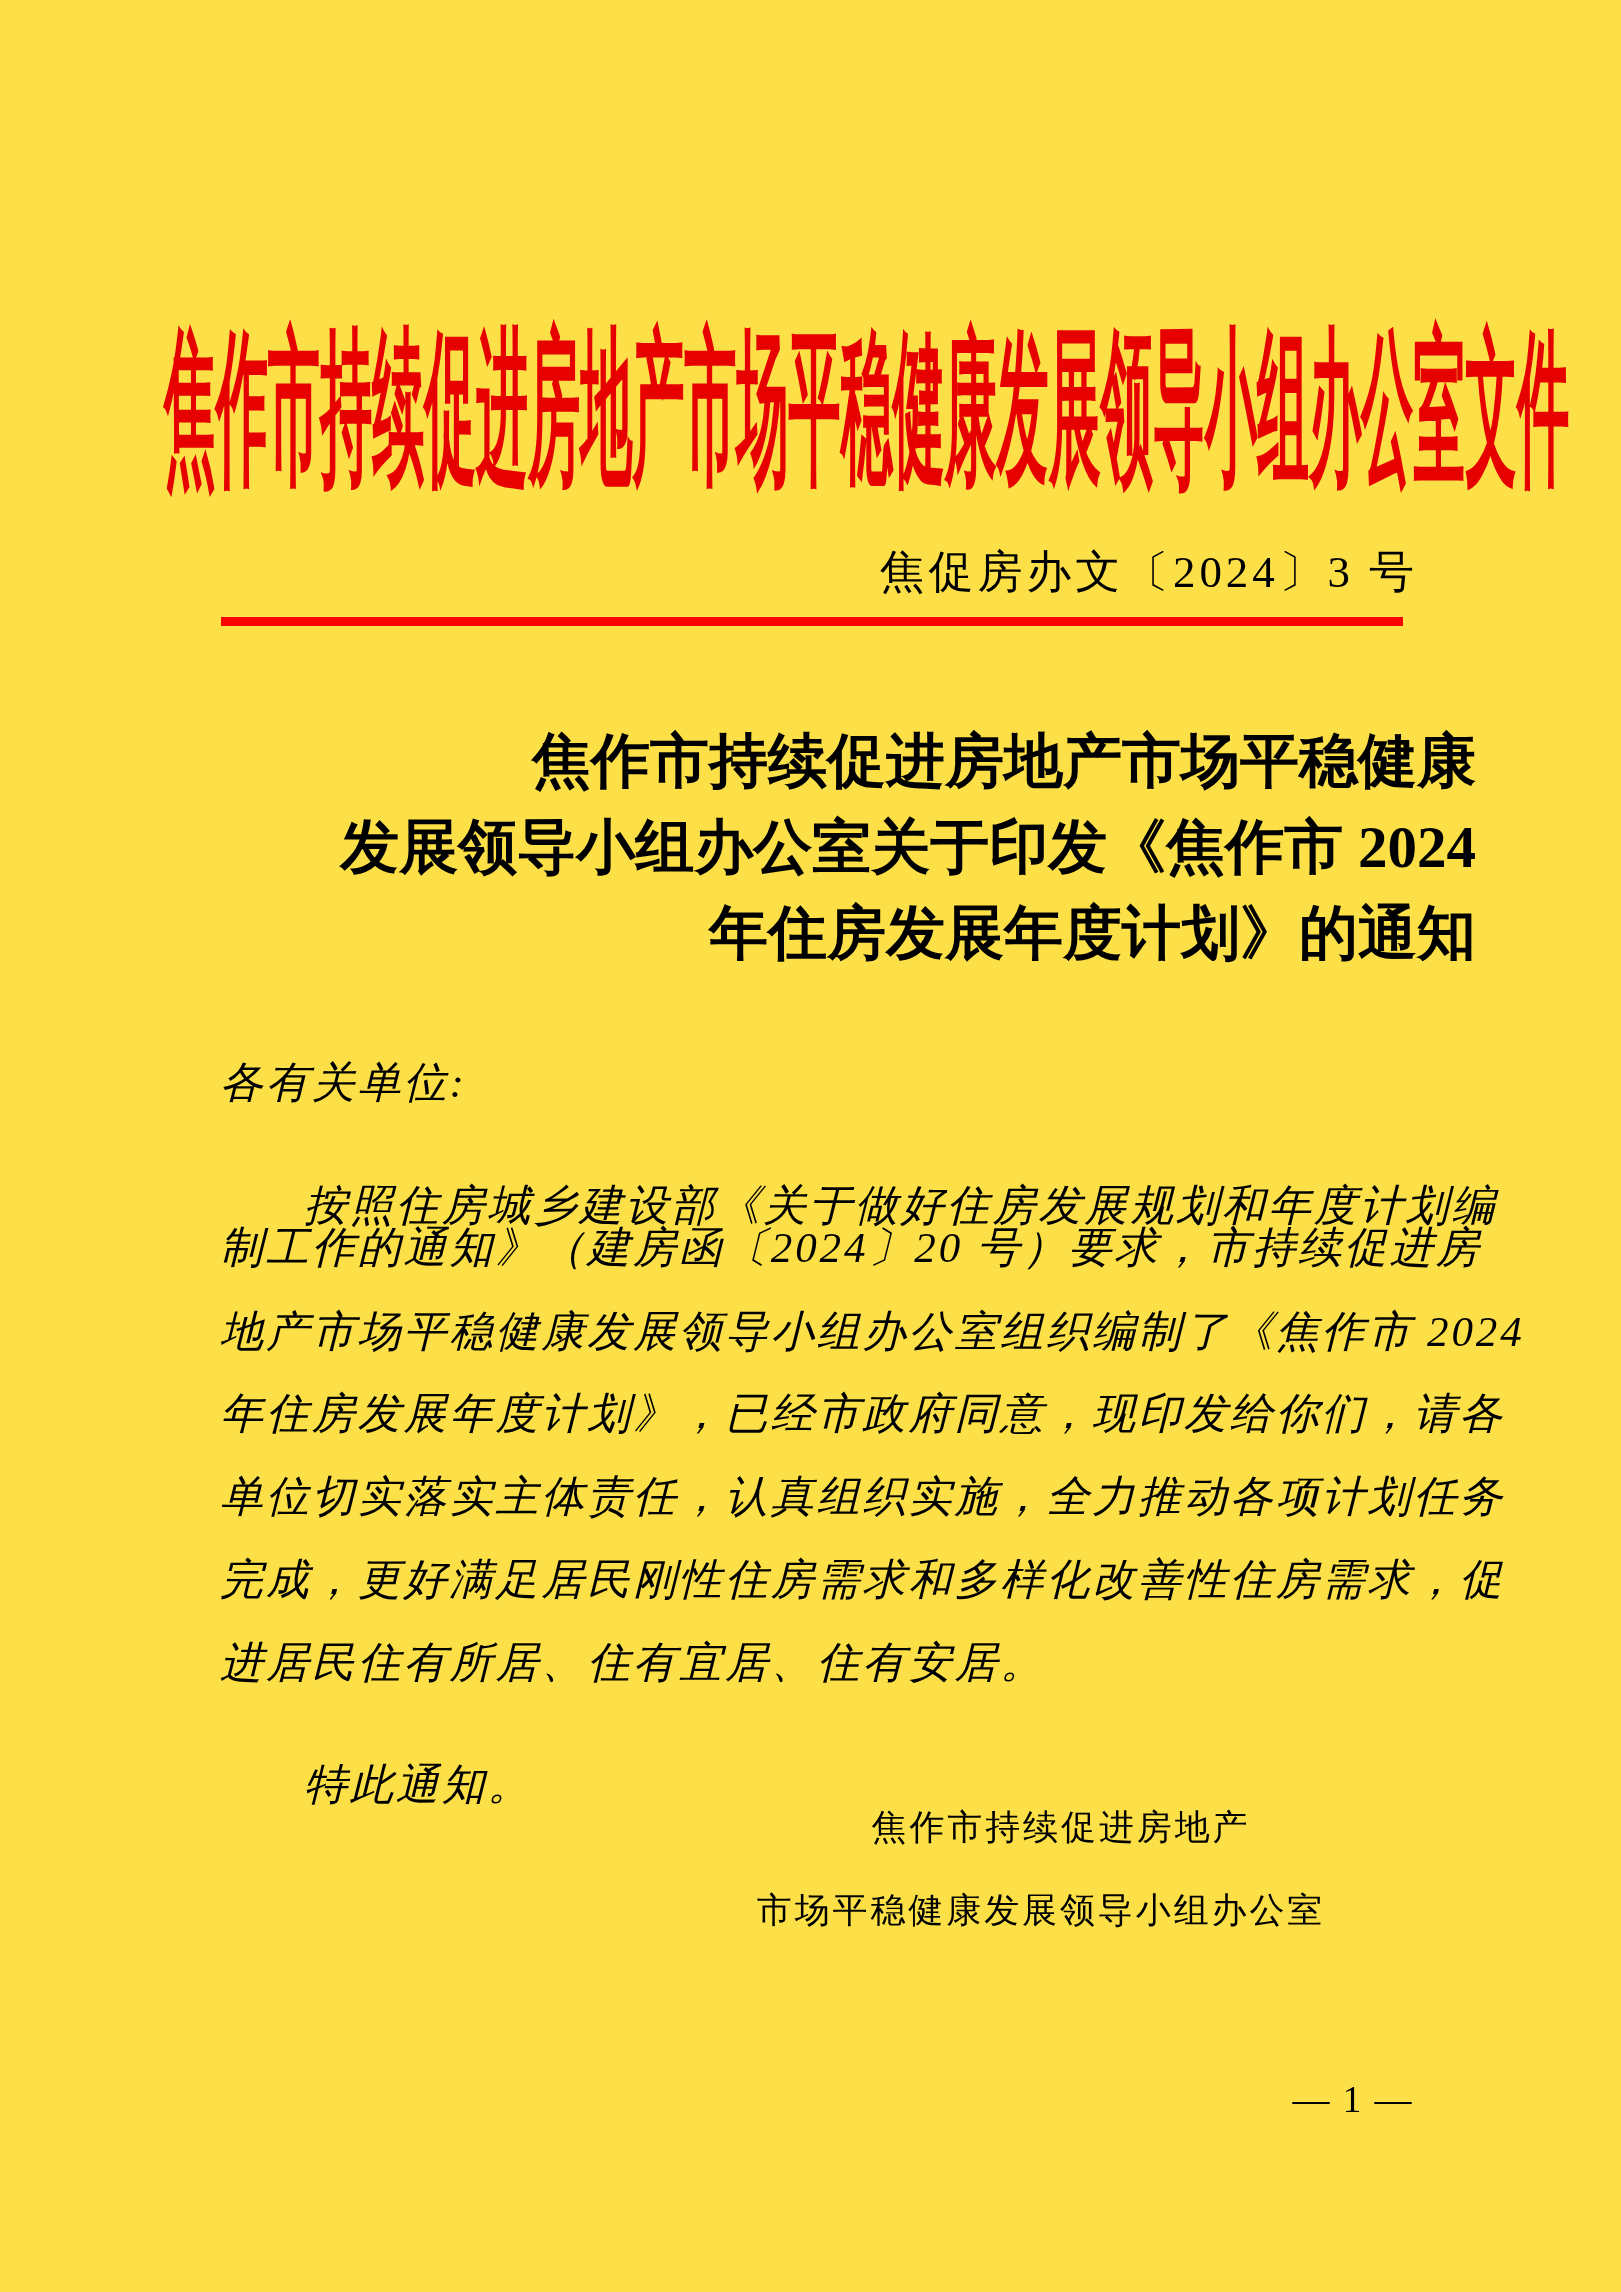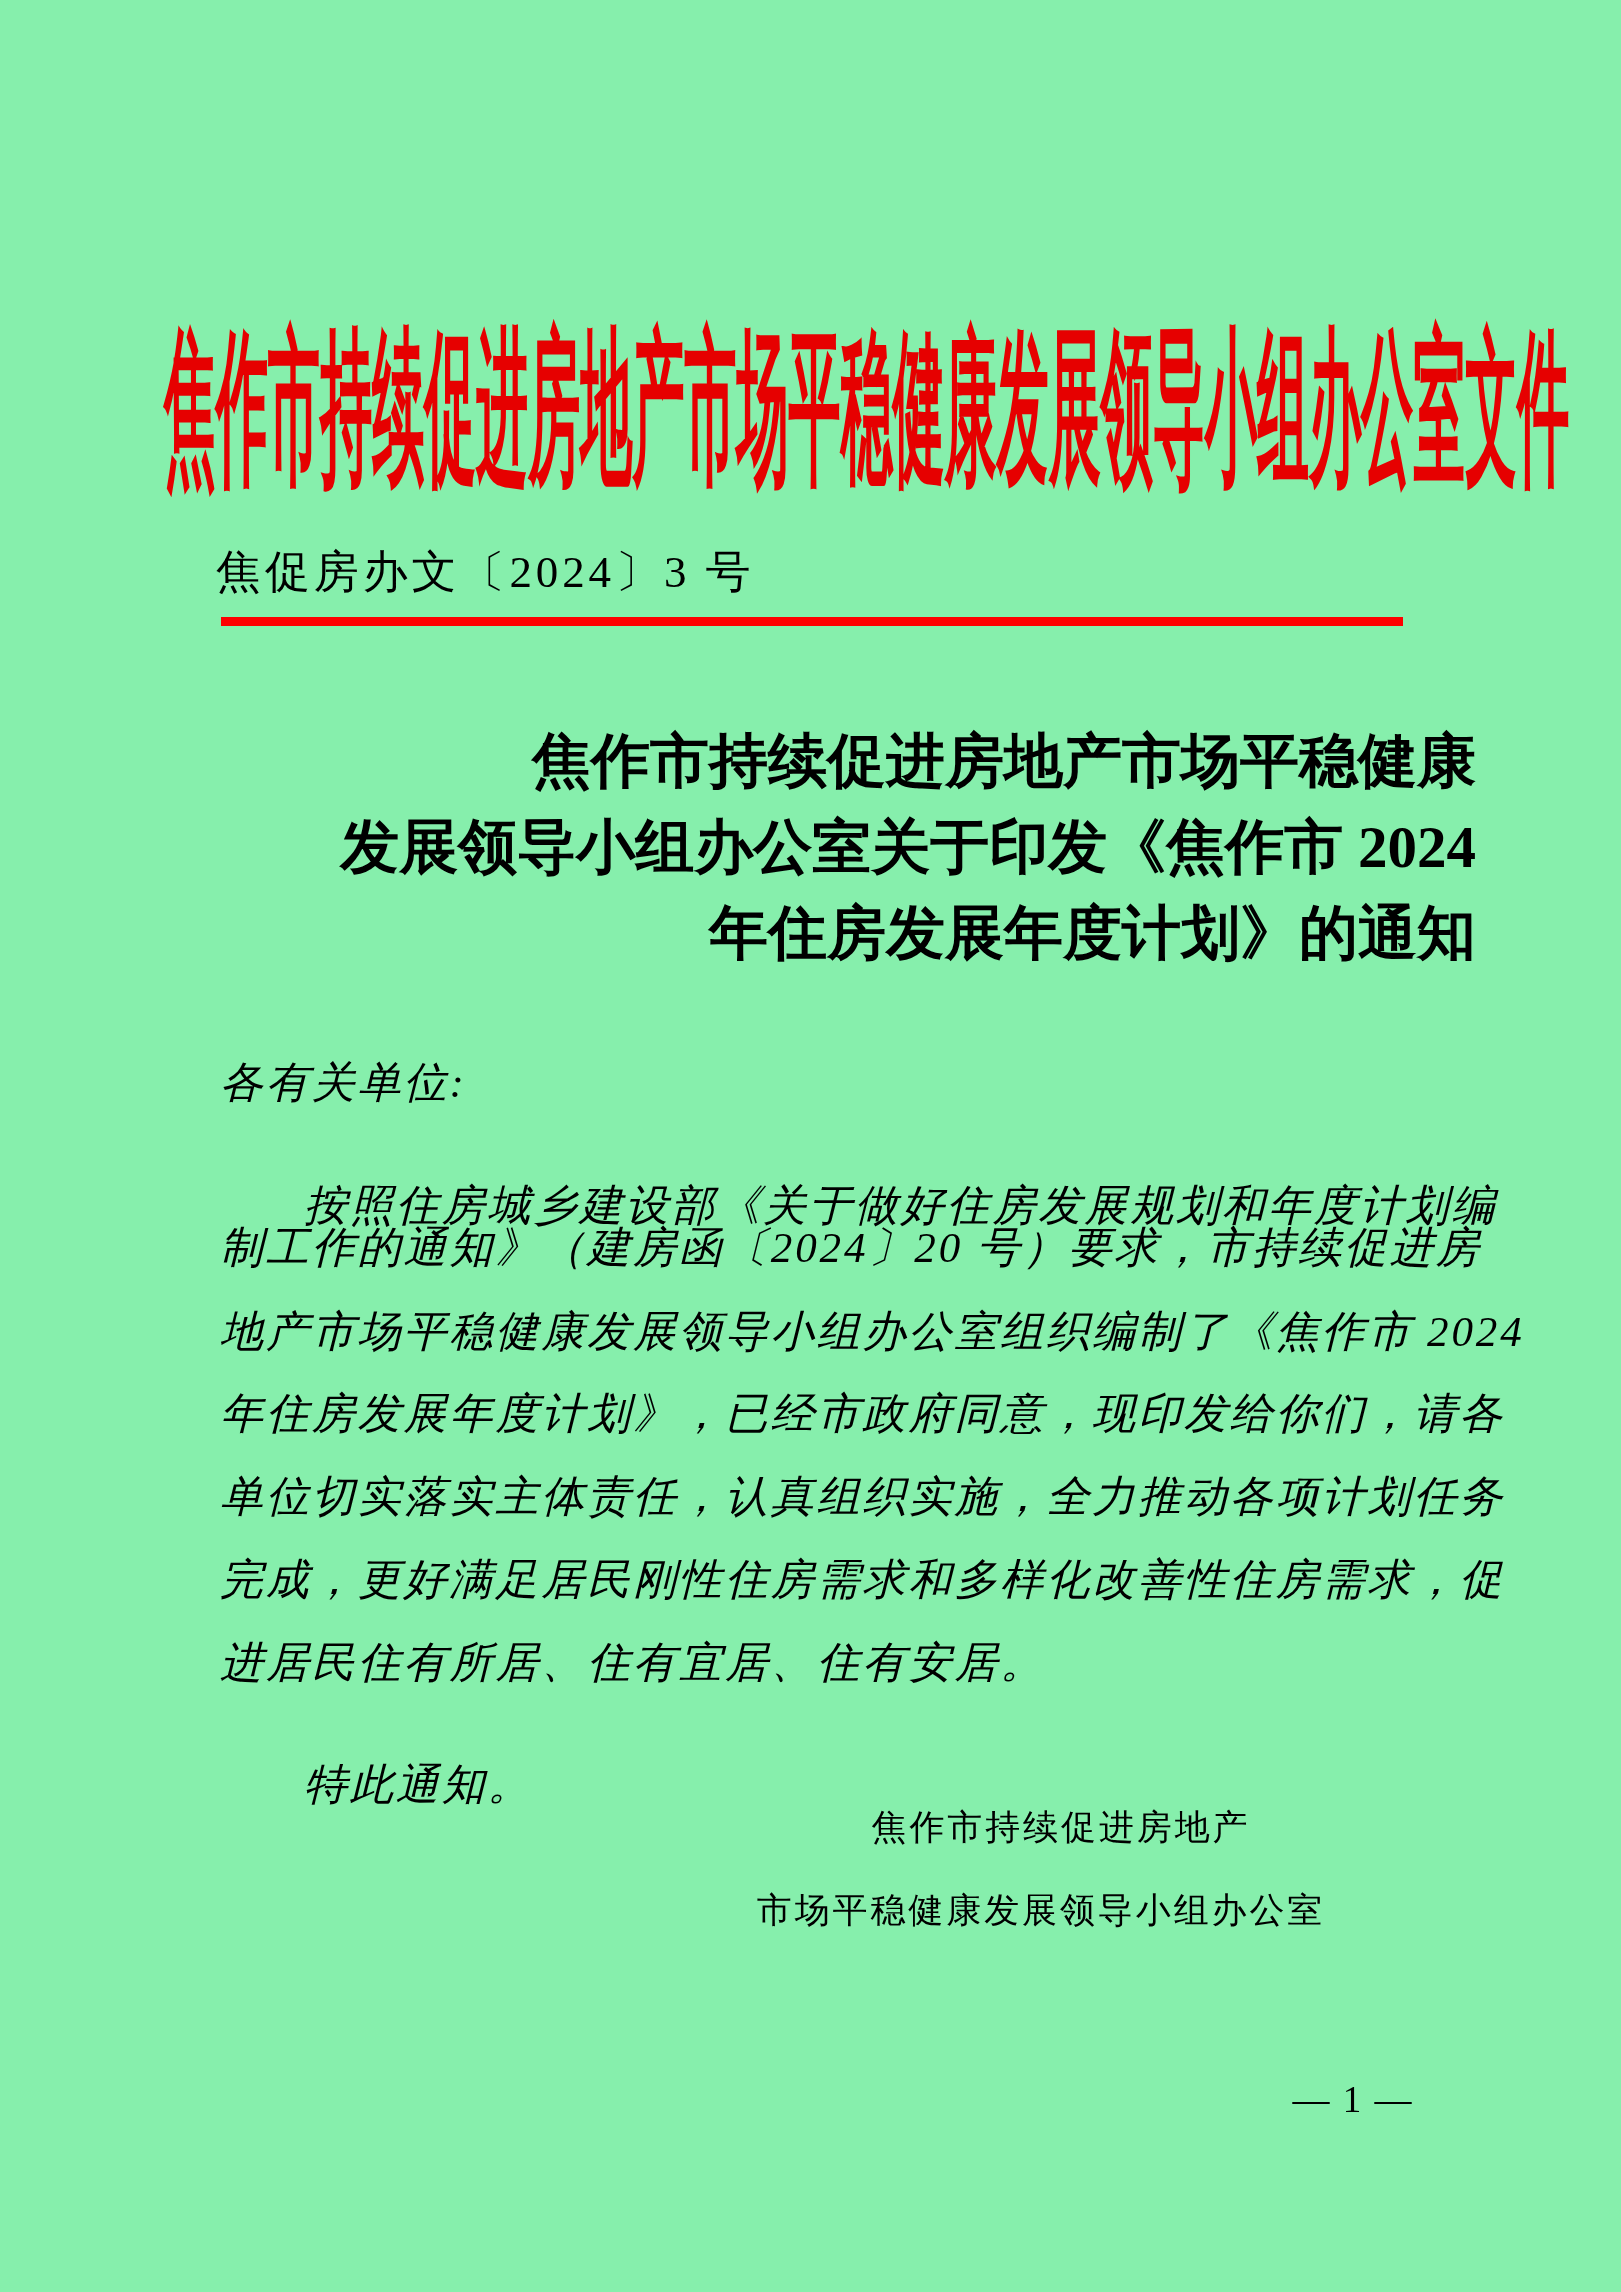--- a/index.html
+++ b/index.html
@@ -1,44 +1,44 @@
 <!DOCTYPE html>
 <html><head>
 <meta charset="utf-8">
 <style>
   html, body { margin: 0; padding: 0; background: #888; }
   .page {
     position: relative;
     width: 1621px;
     height: 2293px;
     margin: 0 auto;
-    background: #86efac;
+    background: #fde047;
     font-family: "Liberation Serif", serif;
     color: #000000;
     overflow: hidden;
   }
   .banner {
     position: absolute;
     left: 164px;
     top: 321px;
     height: 176px;
     color: #e60000;
     font-weight: bold;
     font-size: 169px;
     line-height: 176px;
     white-space: nowrap;
     transform: scaleX(0.308);
     transform-origin: 0 0;
   }
   .doc-number {
     position: absolute;
-    left: 216px;
+    left: 206px;
     width: 1212px;
     top: 545px;
-    text-align: left;
+    text-align: right;
     font-size: 45px;
     line-height: 55px;
     letter-spacing: 3.9px;
   }
   .red-rule {
     position: absolute;
     left: 221px;
     top: 617px;
     width: 1182px;
     height: 8.8px;

